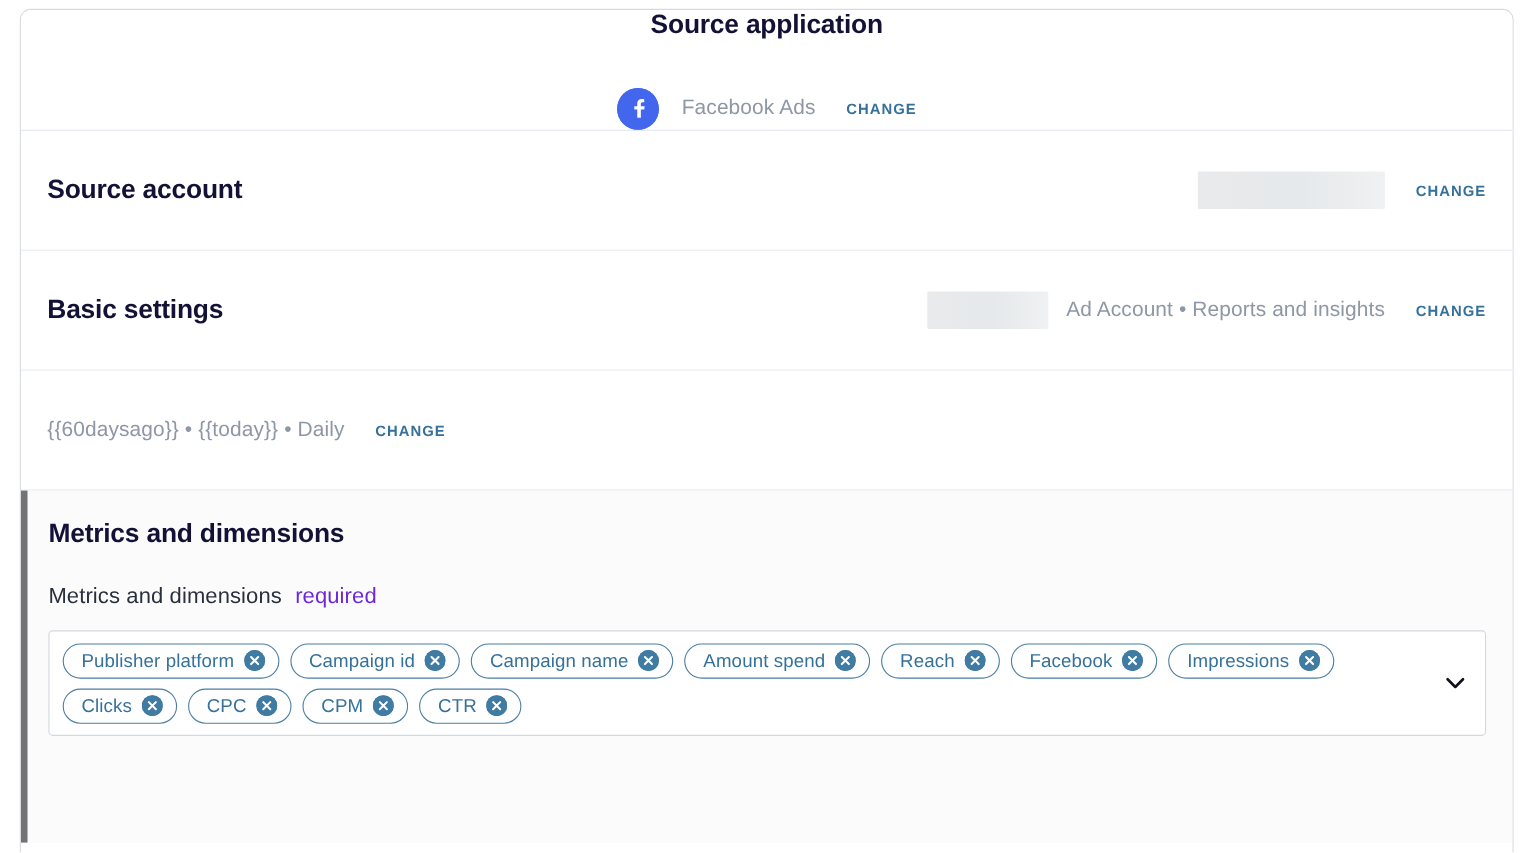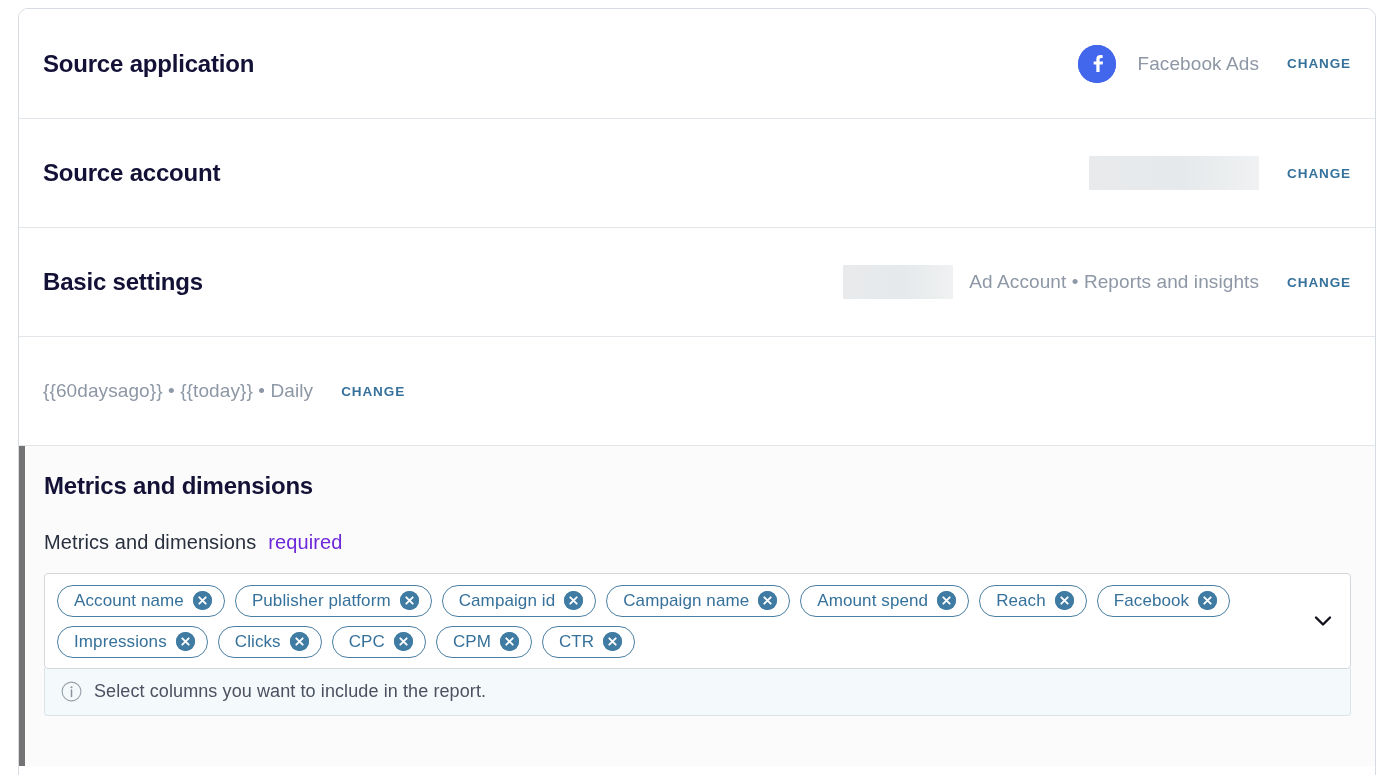--- a/index.html
+++ b/index.html
@@ -37,21 +37,21 @@
   .row {
     position: relative;
     display: flex;
     align-items: center;
     justify-content: space-between;
     height: 109px;
     padding: 0 24px 0 24px;
     border-bottom: 1px solid #e2e6ea;
     background: #ffffff;
   }
-  .row:first-child { height: 110px; }
+  .row:first-child { height: 110px; flex-direction: column; }
 
   .row-title {
     font-size: 24px;
     font-weight: bold;
     color: #131136;
     letter-spacing: -0.2px;
     white-space: nowrap;
   }
 
   .row-right {
@@ -267,29 +267,20 @@
       <div class="section-title">Metrics and dimensions</div>
 
       <div class="field-label">
         <span class="field-label-text">Metrics and dimensions</span>
         <span class="field-required">required</span>
       </div>
 
       <div class="select-box">
         <div class="chips">
 
-          <span class="chip">
-            <span>Account name</span>
-            <span class="chip-remove">
-              <svg width="19" height="19" viewBox="0 0 19 19" aria-hidden="true">
-                  <circle cx="9.5" cy="9.5" r="9.5" fill="#3f7ba2"></circle>
-                  <path d="M6.3 6.3l6.4 6.4M12.7 6.3l-6.4 6.4" stroke="#ffffff" stroke-width="1.9" stroke-linecap="round"></path>
-                </svg>
-            </span>
-          </span>
 
           <span class="chip">
             <span>Publisher platform</span>
             <span class="chip-remove">
               <svg width="19" height="19" viewBox="0 0 19 19" aria-hidden="true">
                   <circle cx="9.5" cy="9.5" r="9.5" fill="#3f7ba2"></circle>
                   <path d="M6.3 6.3l6.4 6.4M12.7 6.3l-6.4 6.4" stroke="#ffffff" stroke-width="1.9" stroke-linecap="round"></path>
                 </svg>
             </span>
           </span>
@@ -396,26 +387,16 @@
 
         </div>
 
         <span class="select-caret">
           <svg width="18" height="12" viewBox="0 0 18 12" aria-hidden="true">
             <path d="M2 2.5L9 9.5L16 2.5" stroke="#13121c" stroke-width="2.4" fill="none" stroke-linecap="round" stroke-linejoin="round"></path>
           </svg>
         </span>
       </div>
 
-      <div class="hint-box">
-        <span class="hint-icon">
-          <svg width="21" height="21" viewBox="0 0 21 21" aria-hidden="true">
-            <circle cx="10.5" cy="10.5" r="9.4" fill="none" stroke="#9aa3ad" stroke-width="1.15"></circle>
-            <circle cx="10.5" cy="6.2" r="1.05" fill="#8b949f"></circle>
-            <path d="M10.5 9.1v6.5" stroke="#8b949f" stroke-width="1.5" stroke-linecap="round"></path>
-          </svg>
-        </span>
-        <span class="hint-text">Select columns you want to include in the report.</span>
-      </div>
     </div>
 
   </div>
 </div>
 
 </body></html>

